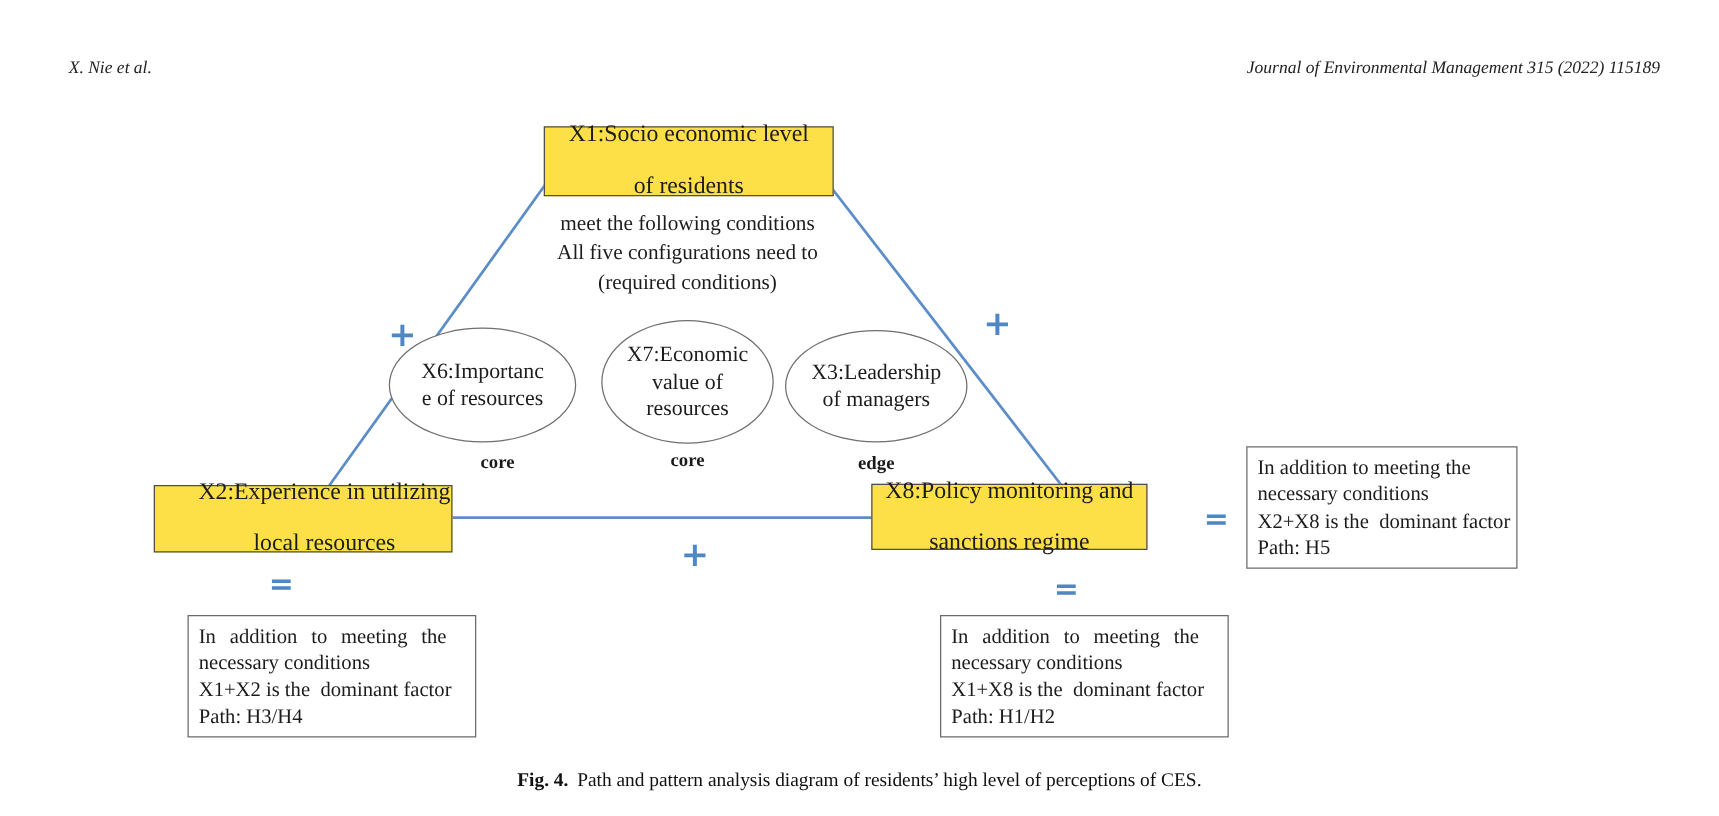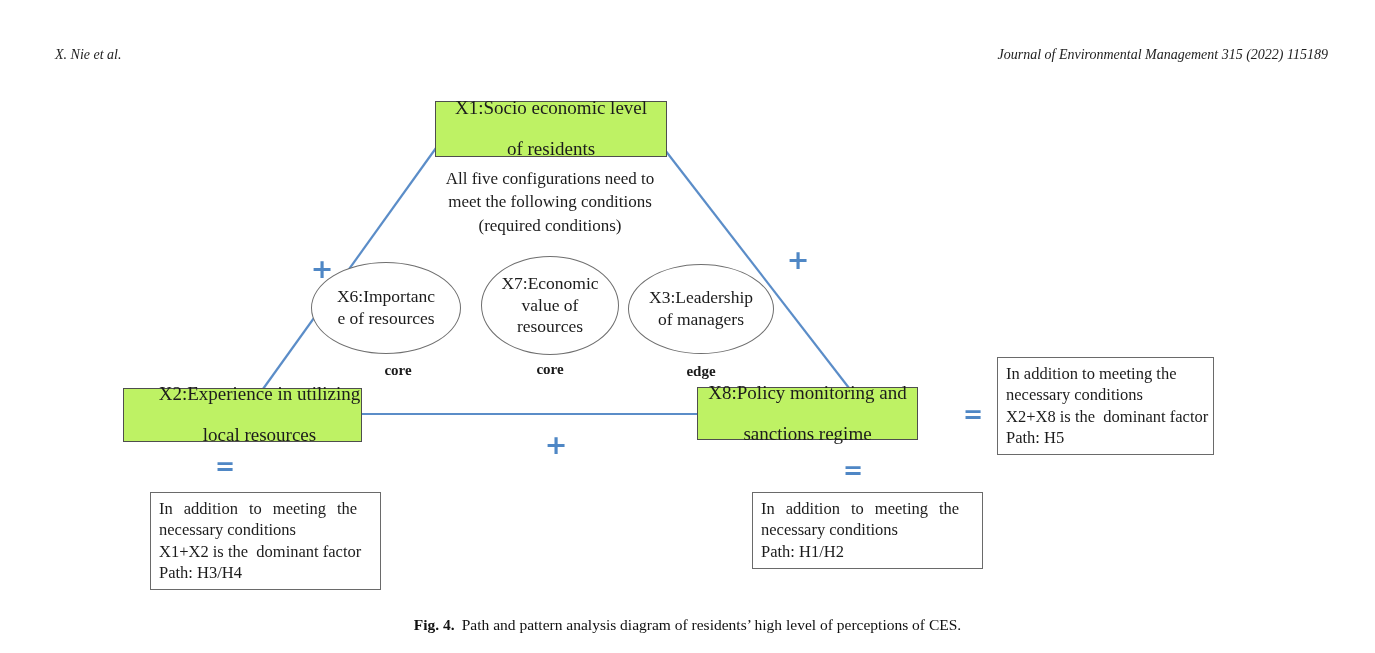--- a/index.html
+++ b/index.html
@@ -24,21 +24,21 @@
     font-style: italic;
     font-size: 14px;
     color: #222222;
   }
   .hdr-left { left: 55px; top: 47px; }
   .hdr-right { right: 47px; top: 47px; text-align: center; }
 
   .box {
     position: absolute;
     border: 1.5px solid #4e4e4e;
-    background: #bef264;
+    background: #fde047;
     display: flex;
     flex-direction: column;
     justify-content: center;
     align-items: center;
     text-align: center;
     font-size: 19px;
     line-height: 1.3;
     gap: 16px;
   }
   .node-x1 { left: 435px; top: 101px; width: 232px; height: 56px; }
@@ -136,22 +136,22 @@
 
   <div class="hdr hdr-left">X. Nie et al.</div>
   <div class="hdr hdr-right">Journal of Environmental Management 315 (2022) 115189</div>
 
   <div class="box node-x1">
     <div>X1:Socio economic level</div>
     <div>of residents</div>
   </div>
 
   <div class="center-note">
+    <div>meet the following conditions</div>
     <div>All five configurations need to</div>
-    <div>meet the following conditions</div>
     <div>(required conditions)</div>
   </div>
 
   <div class="ellipse ell-x6">
     <div>X6:Importanc</div>
     <div>e of resources</div>
   </div>
   <div class="ellipse ell-x7">
     <div>X7:Economic</div>
     <div>value of</div>
@@ -193,20 +193,21 @@
   <div class="ann ann-bl">
     <div class="just">In addition to meeting the</div>
     <div>necessary conditions</div>
     <div>X1+X2 is the  dominant factor</div>
     <div>Path: H3/H4</div>
   </div>
 
   <div class="ann ann-bm">
     <div class="just">In addition to meeting the</div>
     <div>necessary conditions</div>
+    <div>X1+X8 is the  dominant factor</div>
     <div>Path: H1/H2</div>
   </div>
 
   <div class="caption">
     <span class="cap-label">Fig. 4.</span><span>Path and pattern analysis diagram of residents’ high level of perceptions of CES.</span>
   </div>
 
 </div>
 
 </body></html>

